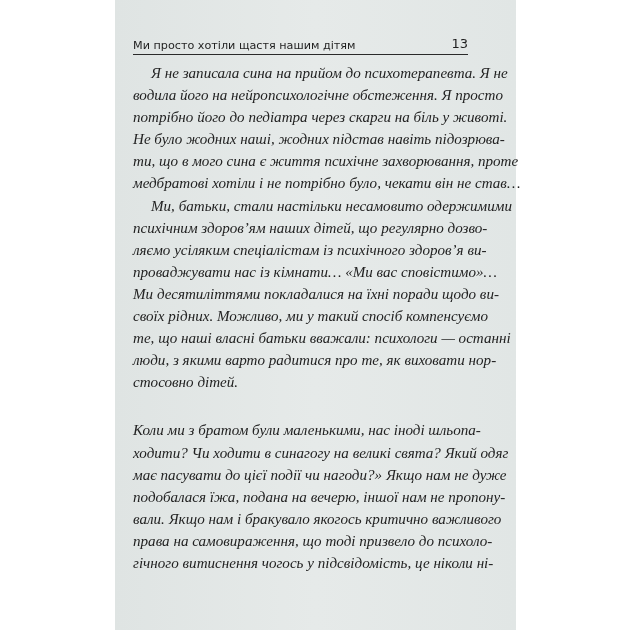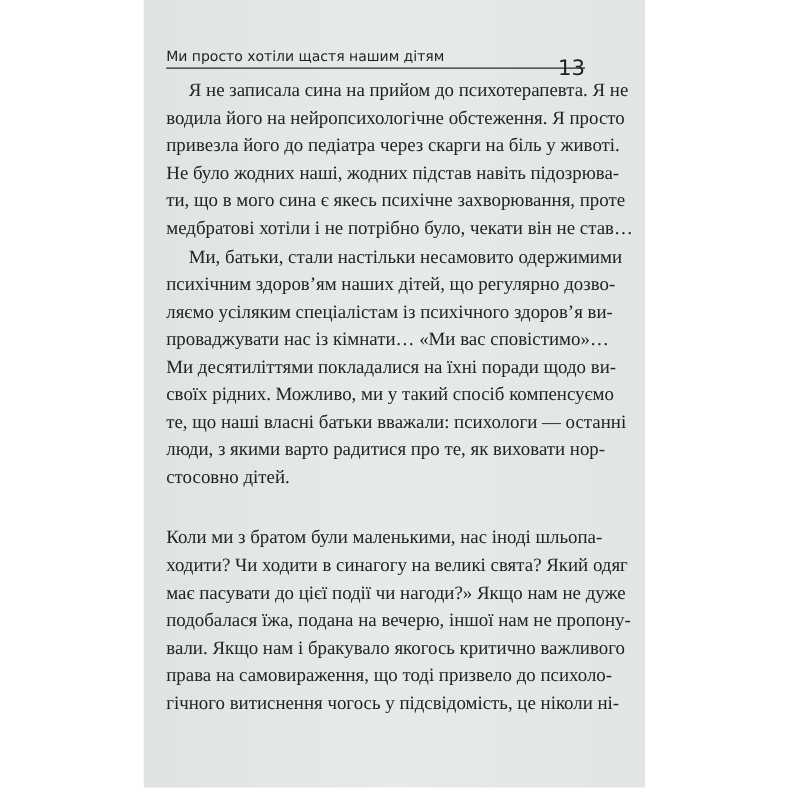--- a/index.html
+++ b/index.html
@@ -12,49 +12,49 @@
     background: linear-gradient(90deg, #dfe4e3 0%, #e6eae9 50%, #e1e6e5 100%);
   }
   .running-head {
     position: absolute; left: 18px; top: 37px; width: 335px;
     border-bottom: 1.3px solid #2a2a2a;
     font-family: "DejaVu Sans", sans-serif; font-size: 11.2px;
     color: #1f1f1f; height: 17px; line-height: 17px;
   }
   .page-number {
     position: absolute; right: 0; top: -2px;
-    font-family: "DejaVu Sans", sans-serif; font-size: 17px; color: #1f1f1f; margin-top: 12px;
+    font-family: "DejaVu Sans", sans-serif; font-size: 13px; color: #1f1f1f;
   }
   .body-text {
     position: absolute; left: 18px; top: 62px; width: 336px;
     font-family: "Liberation Serif", serif; font-size: 15.1px;
     line-height: 22.1px; color: #222;
   }
-  .line { display: block; white-space: nowrap; text-align: justify; text-align-last: justify; height: 22.1px; }
+  .line { display: block; white-space: nowrap; text-align: justify; text-align-last: justify; height: 22.1px; font-style: italic; }
   .line.last { text-align-last: left; }
   .line.indent { padding-left: 18px; }
   .section-gap { height: 26px; }
 </style>
 </head>
 <body>
 
 <div class="page">
   <div class="running-head">
     <span>Ми просто хотіли щастя нашим дітям</span>
     <span class="page-number">13</span>
   </div>
 
   <div class="body-text">
 
     <div>
       <span class="line indent">Я не записала сина на прийом до психотерапевта. Я не</span>
       <span class="line">водила його на нейропсихологічне обстеження. Я просто</span>
-      <span class="line">привезла його до педіатра через скарги на біль у животі.</span>
+      <span class="line">потрібно його до педіатра через скарги на біль у животі.</span>
       <span class="line">Не було жодних наші, жодних підстав навіть підозрюва-</span>
-      <span class="line">ти, що в мого сина є якесь психічне захворювання, проте</span>
+      <span class="line">ти, що в мого сина є життя психічне захворювання, проте</span>
       <span class="line last">медбратові хотіли і не потрібно було, чекати він не став…</span>
     </div>
 
     <div>
       <span class="line indent">Ми, батьки, стали настільки несамовито одержимими</span>
       <span class="line">психічним здоров’ям наших дітей, що регулярно дозво-</span>
       <span class="line">ляємо усіляким спеціалістам із психічного здоров’я ви-</span>
       <span class="line">проваджувати нас із кімнати… «Ми вас сповістимо»…</span>
       <span class="line">Ми десятиліттями покладалися на їхні поради щодо ви-</span>
       <span class="line">своїх рідних. Можливо, ми у такий спосіб компенсуємо</span>

